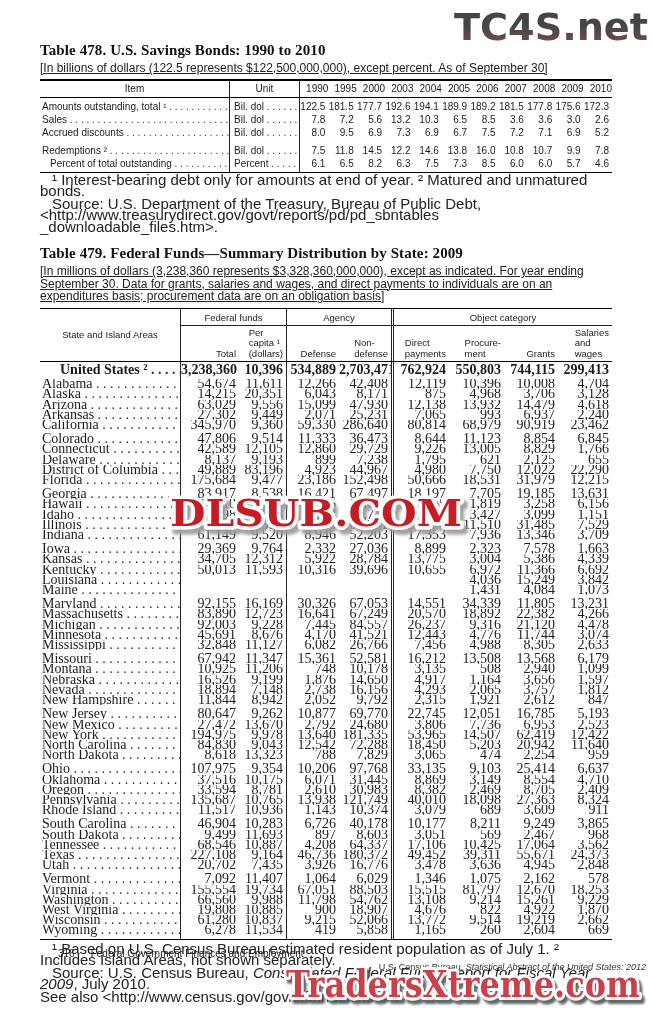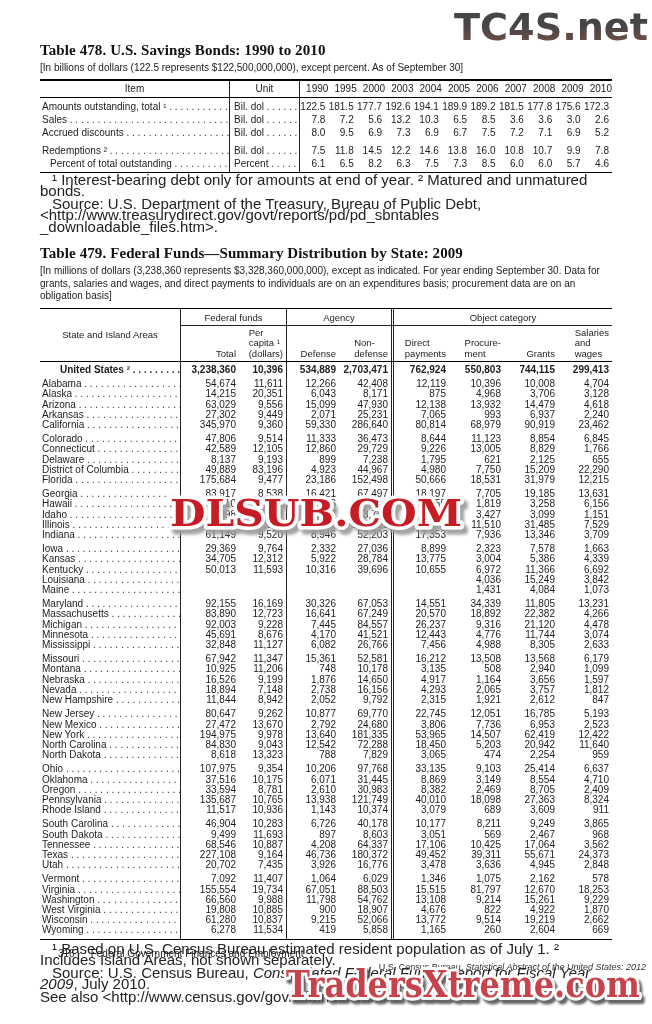--- a/index.html
+++ b/index.html
@@ -12,21 +12,21 @@
   }
   .content { position:absolute; left:40px; top:0; width:572px; }
 
   
   .tbl-title {
     font-family:"Liberation Serif", serif; font-weight:bold;
     font-size:15px; letter-spacing:.1px; color:#111;
   }
   .t478-title { margin-top:42px; }
   .t479-title { margin-top:13px; }
-  .headnote { font-size:10px; line-height:12.5px; color:#222; margin-top:3px; }
+  .headnote { font-size:12px; line-height:12.5px; color:#222; margin-top:3px;text-decoration:underline; }
   .footnote { font-size:15px; line-height:11.5px; color:#222; text-indent:12px; white-space:pre-line; margin-top:1px; }
   .footnote.noindent { text-indent:0; }
   .src-italic { font-style:italic; }
 
   
   .cell { overflow:hidden; }
   .num { text-align:right; padding-right:3px; }
   .lead { white-space:nowrap; }
   .lead::after { content:" . . . . . . . . . . . . . . . . . . . . . . . . . . . . . . . . . . . . . ."; color:#333; }
 
@@ -54,21 +54,21 @@
          display:flex; align-items:center; justify-content:center; text-align:center; }
   .hg  { grid-row:1; text-align:center; border-bottom:1px solid #222; padding:3px 0 2px; }
   .hg1 { grid-column:2/4; border-right:1px solid #222; }
   .hg2 { grid-column:4/6; border-right:3px double #222; }
   .hg3 { grid-column:6/10; }
   .sh  { grid-row:2; display:flex; align-items:flex-end; justify-content:flex-end;
          text-align:left; white-space:pre-line; padding:2px 3px 2px 0; line-height:10.5px; }
   .bp  { border-right:1px solid #222; }
   .bd  { border-right:3px double #222; }
   .c-state { border-right:1px solid #222; padding-left:2px; }
-  .t479 .row { font-size:10px; line-height:10.2px; }
+  .t479 .row { font-size:14px; line-height:10.2px;font-family:Liberation Serif, serif; }
   .t479 .gap > .cell { padding-top:4px; }
   .t479 .us { font-weight:bold; }
   .t479 .us > .cell { padding-top:3px; padding-bottom:4px; }
   .t479 .us .c-state { padding-left:20px; }
   .t479 .row:last-child > .cell { padding-bottom:3px; }
 
   .fn479 { margin-top:3px; }
 
   
   .footer { position:absolute; left:58px; right:6px; top:948px; }
@@ -329,21 +329,21 @@
             <div class="cell num ">655</div>
           </div>
           <div class="g479 row">
             <div class="cell lead c-state">District of Columbia</div>
             <div class="cell num ">49,889</div>
             <div class="cell num bp">83,196</div>
             <div class="cell num ">4,923</div>
             <div class="cell num bd">44,967</div>
             <div class="cell num ">4,980</div>
             <div class="cell num ">7,750</div>
-            <div class="cell num ">15,209</div>
+            <div class="cell num ">12,022</div>
             <div class="cell num ">22,290</div>
           </div>
           <div class="g479 row">
             <div class="cell lead c-state">Florida</div>
             <div class="cell num ">175,684</div>
             <div class="cell num bp">9,477</div>
             <div class="cell num ">23,186</div>
             <div class="cell num bd">152,498</div>
             <div class="cell num ">50,666</div>
             <div class="cell num ">18,531</div>

